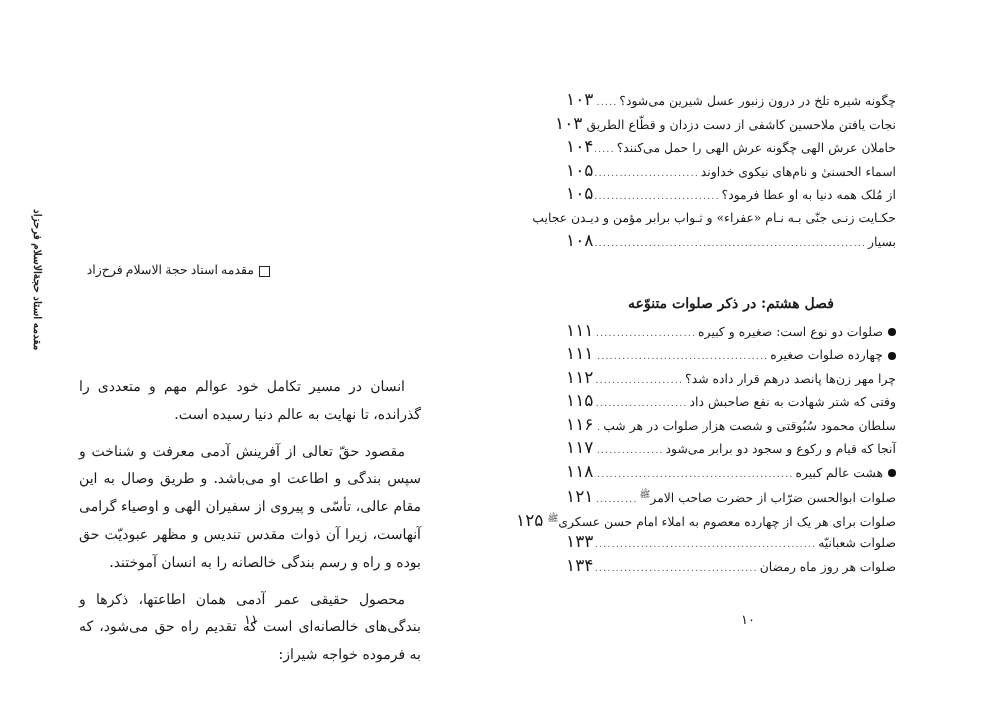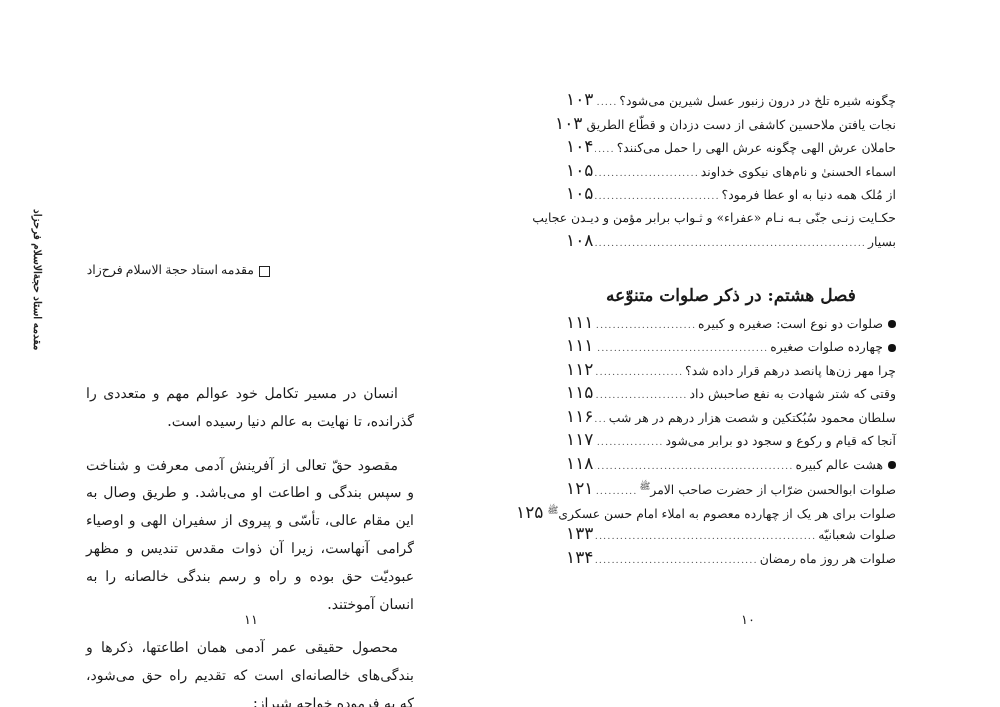--- a/index.html
+++ b/index.html
@@ -22,22 +22,22 @@
     flex: 1 1 auto; overflow: hidden; margin: 0 2px; color: #555;
     letter-spacing: 1px; font-size: 10px;
   }
   .toc-row .dots::before {
     content: "..................................................................................................................................";
   }
   .toc-row .n { flex: 0 0 auto; font-size: 17px; min-width: 22px; text-align: left; }
   .toc-row.wrap { height: auto; display: block; text-align: justify; text-align-last: justify; }
   .bullet { display: inline-block; width: 8px; height: 8px; border-radius: 50%; background: #111; margin-left: 5px; vertical-align: middle; }
   .toc-heading {
-    text-align: center; font-weight: bold; font-size: 17px; direction: rtl;
-    margin-top: 32px; margin-bottom: 6px; line-height: 20px;
+    text-align: center; font-weight: bold; font-size: 14px; direction: rtl;
+    margin-top: 40px; margin-bottom: 6px; line-height: 20px;
   }
   .honorific { font-size: 9px; vertical-align: super; }
   .page-num { position: absolute; top: 612px; font-size: 13px; }
   .page-right .page-num { left: 241px; }
   .page-left .page-num { left: 244px; }
 
   
   .running-head {
     position: absolute; left: 28px; top: 180px; width: 16px; height: 200px;
     writing-mode: vertical-rl; font-size: 10.5px; direction: rtl; text-align: center;
@@ -48,21 +48,21 @@
   }
   .checkbox-glyph {
     display: inline-block; width: 9px; height: 9px; border: 1px solid #222;
     margin-left: 5px; vertical-align: middle;
   }
   .basmala { position: absolute; left: 70px; width: 360px; top: 318px; text-align: center; direction: rtl; font-size: 13.5px; font-weight: bold; line-height: 23px; }
   .body-text {
     position: absolute; left: 70px; width: 360px; top: 364px; direction: rtl;
     font-size: 14px; line-height: 27.8px;
   }
-  .body-text p { margin: 16px; text-align: justify; }
+  .body-text p { margin: 9px; text-align: justify; }
   .body-text p.indent { text-indent: 16px; }
 </style>
 </head>
 <body>
 
 <div class="page page-right">
   <div class="toc">
     <div class="toc-row">
       <span class="t">چگونه شیره تلخ در درون زنبور عسل شیرین می‌شود؟</span>
       <span class="dots"></span>
@@ -117,21 +117,21 @@
       <span class="t">چرا مهر زن‌ها پانصد درهم قرار داده شد؟</span>
       <span class="dots"></span>
       <span class="n">۱۱۲</span>
     </div>
     <div class="toc-row">
       <span class="t">وقتی که شتر شهادت به نفع صاحبش داد</span>
       <span class="dots"></span>
       <span class="n">۱۱۵</span>
     </div>
     <div class="toc-row">
-      <span class="t">سلطان محمود سُبُکتکین و شصت هزار درهم در هر شب</span>
+      <span class="t">سلطان محمود سُبُوقتی و شصت هزار صلوات در هر شب</span>
       <span class="dots"></span>
       <span class="n">۱۱۶</span>
     </div>
     <div class="toc-row">
       <span class="t">آنجا که قیام و رکوع و سجود دو برابر می‌شود</span>
       <span class="dots"></span>
       <span class="n">۱۱۷</span>
     </div>
     <div class="toc-row">
       <span class="t"><span class="bullet"></span><span>هشت عالم کبیره</span></span>

